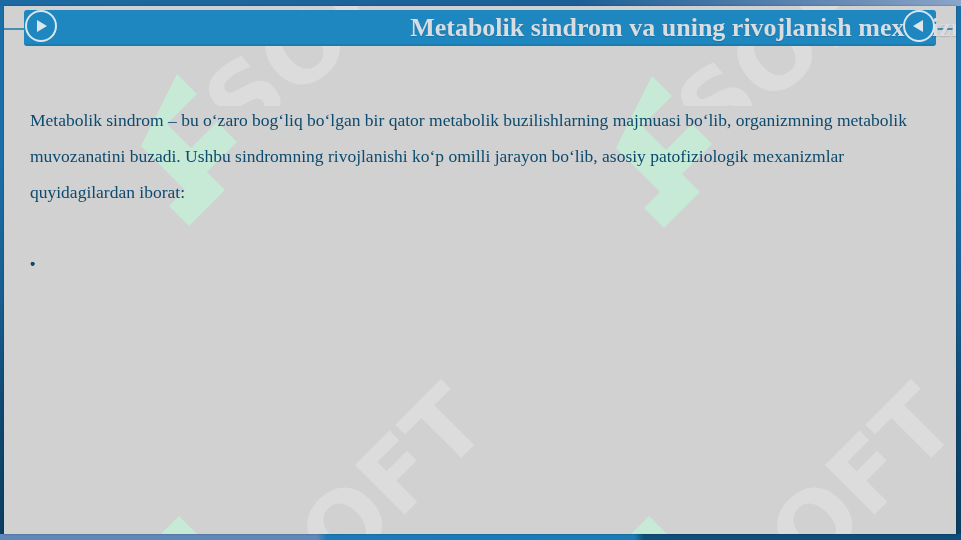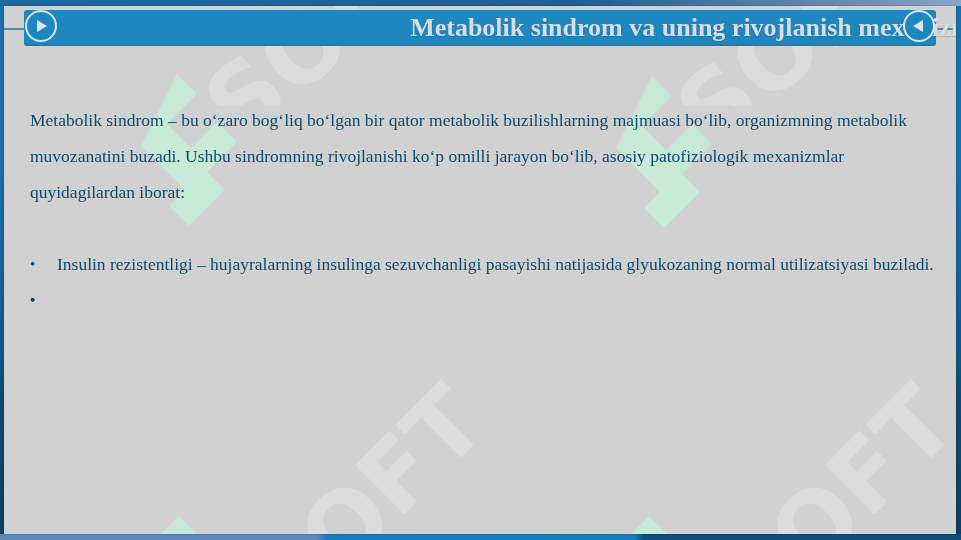--- a/index.html
+++ b/index.html
@@ -115,21 +115,20 @@
       <path d="M12 2 L2 8 L12 14 Z" fill="#dfe6ec"></path>
     </svg>
   </div>
 
   <div class="content">
     <p class="intro">Metabolik sindrom – bu o‘zaro bog‘liq bo‘lgan bir qator metabolik buzilishlarning majmuasi bo‘lib, organizmning metabolik muvozanatini buzadi. Ushbu sindromning rivojlanishi ko‘p omilli jarayon bo‘lib, asosiy patofiziologik mexanizmlar quyidagilardan iborat:</p>
     <div class="spacer"></div>
     <ul class="bullets">
       <li>
         <span class="dot">•</span>
-        <span>Insulin rezistentligi – hujayralarning insulinga sezuvchanligi pasayishi natijasida glyukozaning normal utilizatsiyasi buziladi.</span>
       </li>
       <li>
         <span class="dot">•</span>
       </li>
       <li>
         <span class="dot">•</span>
       </li>
       <li>
         <span class="dot">•</span>
       </li>

